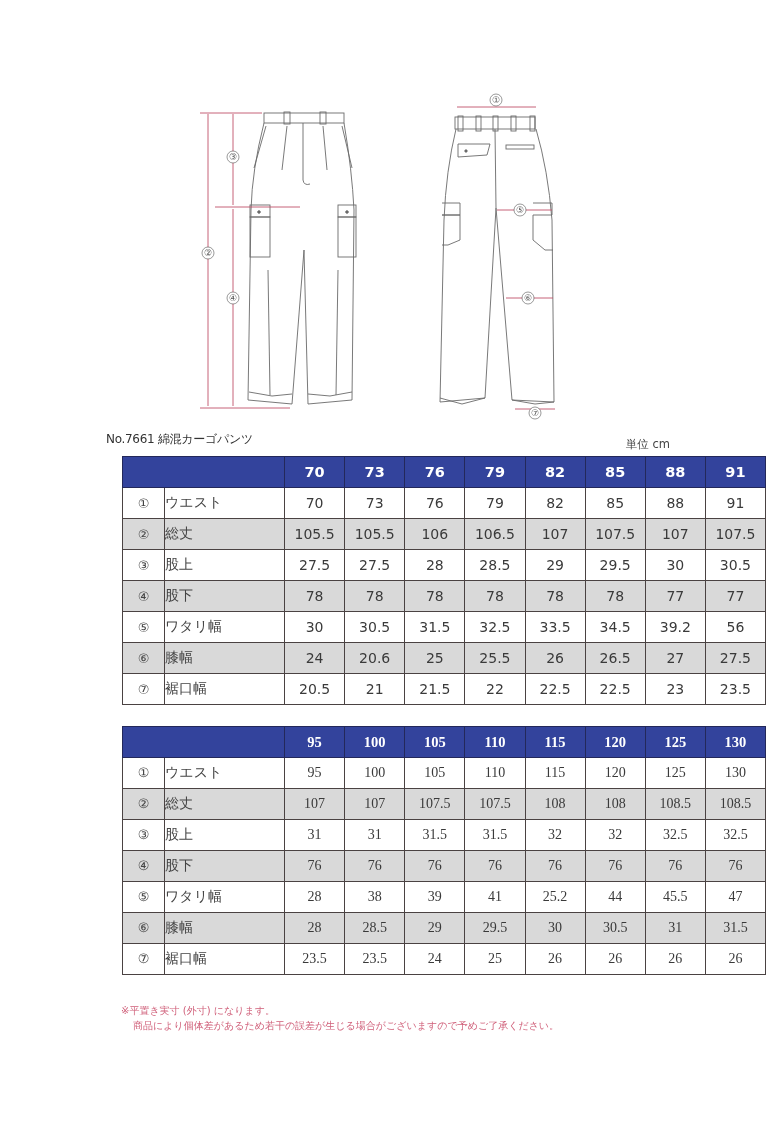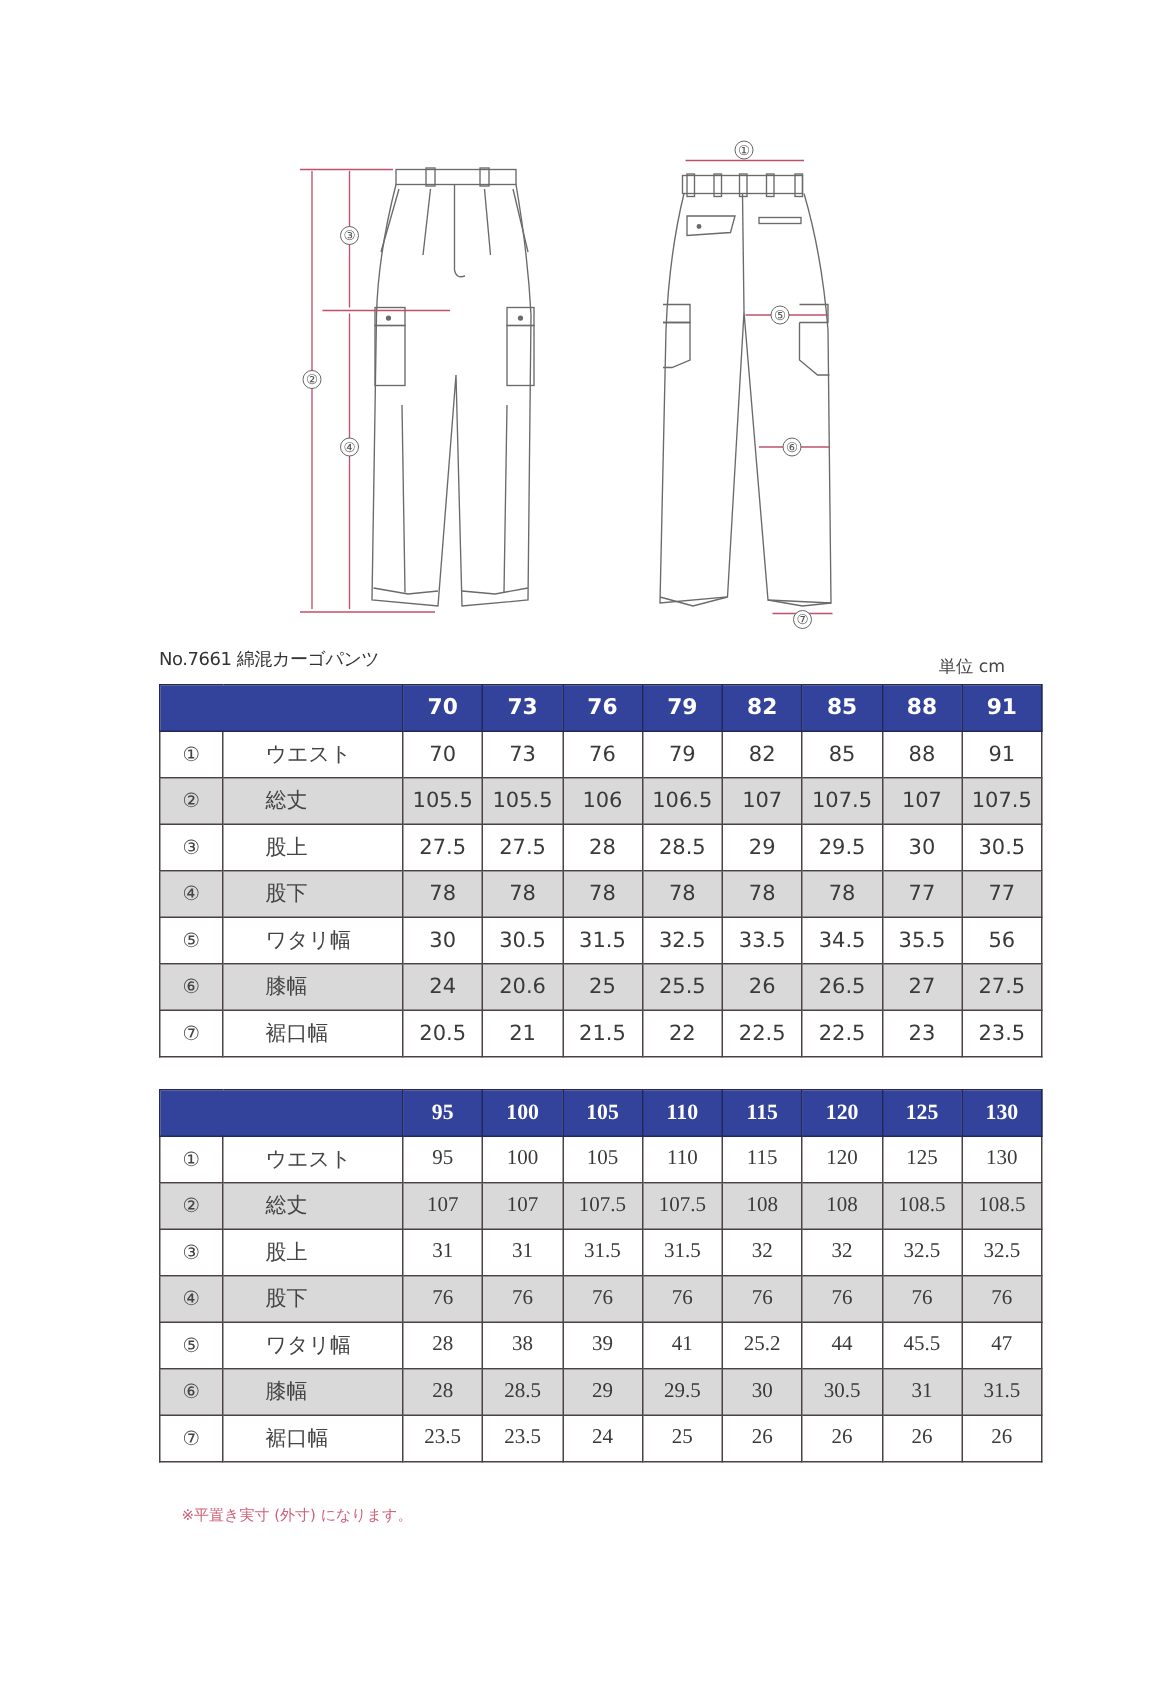--- a/index.html
+++ b/index.html
@@ -1,28 +1,28 @@
 <!DOCTYPE html>
 <html><head>
 <meta charset="utf-8">
 <style>
   html, body { margin: 0; padding: 0; background: #ffffff; }
   body { width: 780px; height: 1126px; position: relative; overflow: hidden;
          font-family: "DejaVu Sans", "Liberation Sans", sans-serif; color: #3a3a3a; }
   .diagram { position: absolute; left: 0; top: 0; width: 780px; height: 430px; }
   .title { position: absolute; left: 106px; top: 431px; font-size: 12px; color: #333; letter-spacing: -0.3px; }
   .unit { position: absolute; right: 110px; top: 437px; font-size: 11.5px; color: #444; margin-left: 40px; }
-  table.size { position: absolute; left: 106px; width: 589px; border-collapse: collapse; table-layout: fixed; }
+  table.size { position: absolute; left: 122px; width: 644px; border-collapse: collapse; table-layout: fixed; }
   table.size td, table.size th { border: 1.5px solid #4a4242; text-align: center; height: 30px; padding: 0;
        font-size: 14px; white-space: nowrap; }
   table.size th { background: #33439c; color: #ffffff; font-weight: bold; font-size: 14.5px; border-color: #23285a; }
   table.size th.blank { border-right-color: #23285a; }
   table.size tr.shade td { background: #d9d9d9; }
   table.size td.num { font-size: 13px; color: #444; }
-  table.size td.lbl { text-align: left; padding-left: 28px; color: #444; font-size: 14px; }
+  table.size td.lbl { text-align: left; padding-left: 0; color: #444; font-size: 14px; }
   #t1 { top: 456px; }
   #t2 { top: 726px; font-family: Liberation Serif, serif; }
   .note { position: absolute; left: 121px; top: 1003px; font-size: 10px; color: #d0607a; line-height: 15px; }
   .note .l2 { padding-left: 12px; }
 </style>
 </head>
 <body>
 
 <svg class="diagram" viewBox="0 0 780 430" xmlns="http://www.w3.org/2000/svg">
   <g fill="none" stroke="#6a6a6a" stroke-width="0.9">
@@ -185,21 +185,21 @@
       </tr>
       <tr>
         <td class="num">⑤</td>
         <td class="lbl">ワタリ幅</td>
         <td>30</td>
         <td>30.5</td>
         <td>31.5</td>
         <td>32.5</td>
         <td>33.5</td>
         <td>34.5</td>
-        <td>35.5</td>
+        <td>39.2</td>
         <td>56</td>
       </tr>
       <tr class="shade">
         <td class="num">⑥</td>
         <td class="lbl">膝幅</td>
         <td>24</td>
         <td>20.6</td>
         <td>25</td>
         <td>25.5</td>
         <td>26</td>
@@ -324,13 +324,14 @@
         <td>26</td>
         <td>26</td>
         <td>26</td>
         <td>26</td>
       </tr>
     </tbody>
 </table>
 
 <div class="note">
   <div>※平置き実寸 (外寸) になります。</div>
+  <div class="l2">商品により個体差があるため若干の誤差が生じる場合がございますので予めご了承ください。</div>
 </div>
 
 </body></html>

